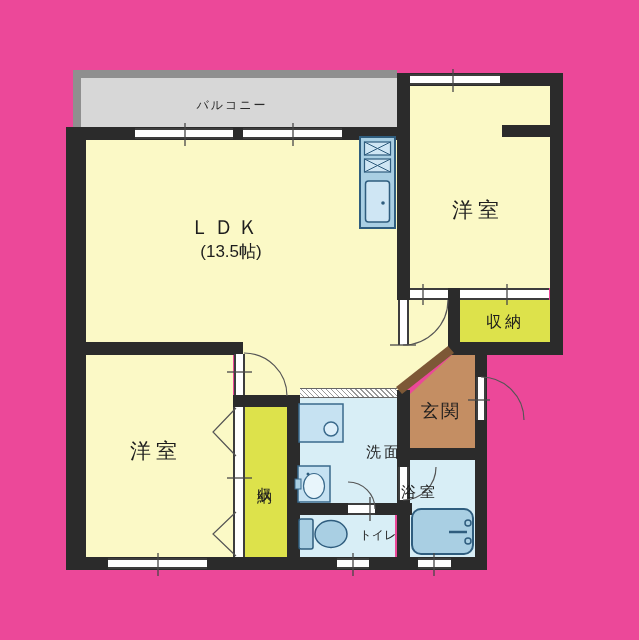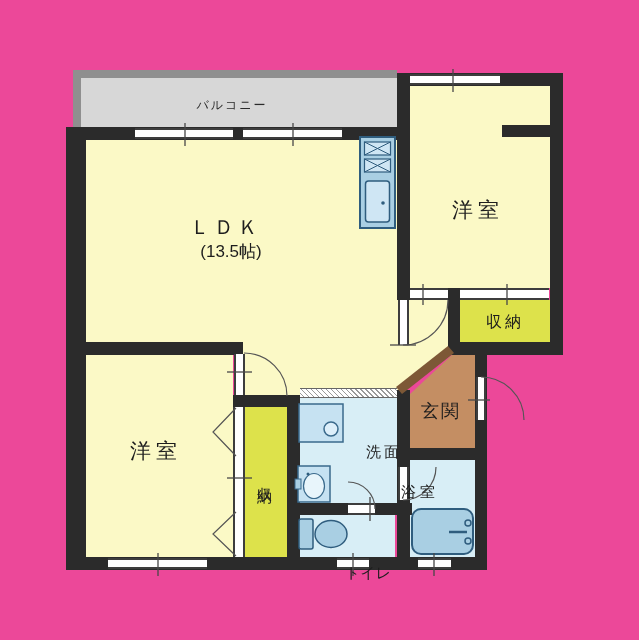--- a/index.html
+++ b/index.html
@@ -143,16 +143,16 @@
 
   <div class="lbl" style="left:232px;top:105px;font-size:12px;letter-spacing:2px;color:#2a2a2a;">バルコニー</div>
   <div class="lbl" style="left:226px;top:227px;font-size:20px;letter-spacing:4px;">ＬＤＫ</div>
   <div class="lbl" style="left:231px;top:251px;font-size:17px;">(13.5帖)</div>
   <div class="lbl" style="left:478px;top:210px;font-size:21px;letter-spacing:5px;">洋室</div>
   <div class="lbl" style="left:505px;top:322px;font-size:16px;letter-spacing:3px;">収納</div>
   <div class="lbl" style="left:441px;top:411px;font-size:18px;letter-spacing:2px;">玄関</div>
   <div class="lbl" style="left:156px;top:451px;font-size:21px;letter-spacing:5px;">洋室</div>
   <div class="lbl vert" style="left:264px;top:477px;font-size:15px;letter-spacing:2px;">収納</div>
   <div class="lbl" style="left:359px;top:452px;font-size:15px;letter-spacing:3px;margin-left:25px;">洗面</div>
-  <div class="lbl" style="left:368px;top:535px;font-size:15px;margin-top:38px;">トイレ</div>
+  <div class="lbl" style="left:378px;top:535px;font-size:12px;">トイレ</div>
   <div class="lbl" style="left:420px;top:492px;font-size:15px;letter-spacing:4px;">浴室</div>
 
 </div>
 
 </body></html>

